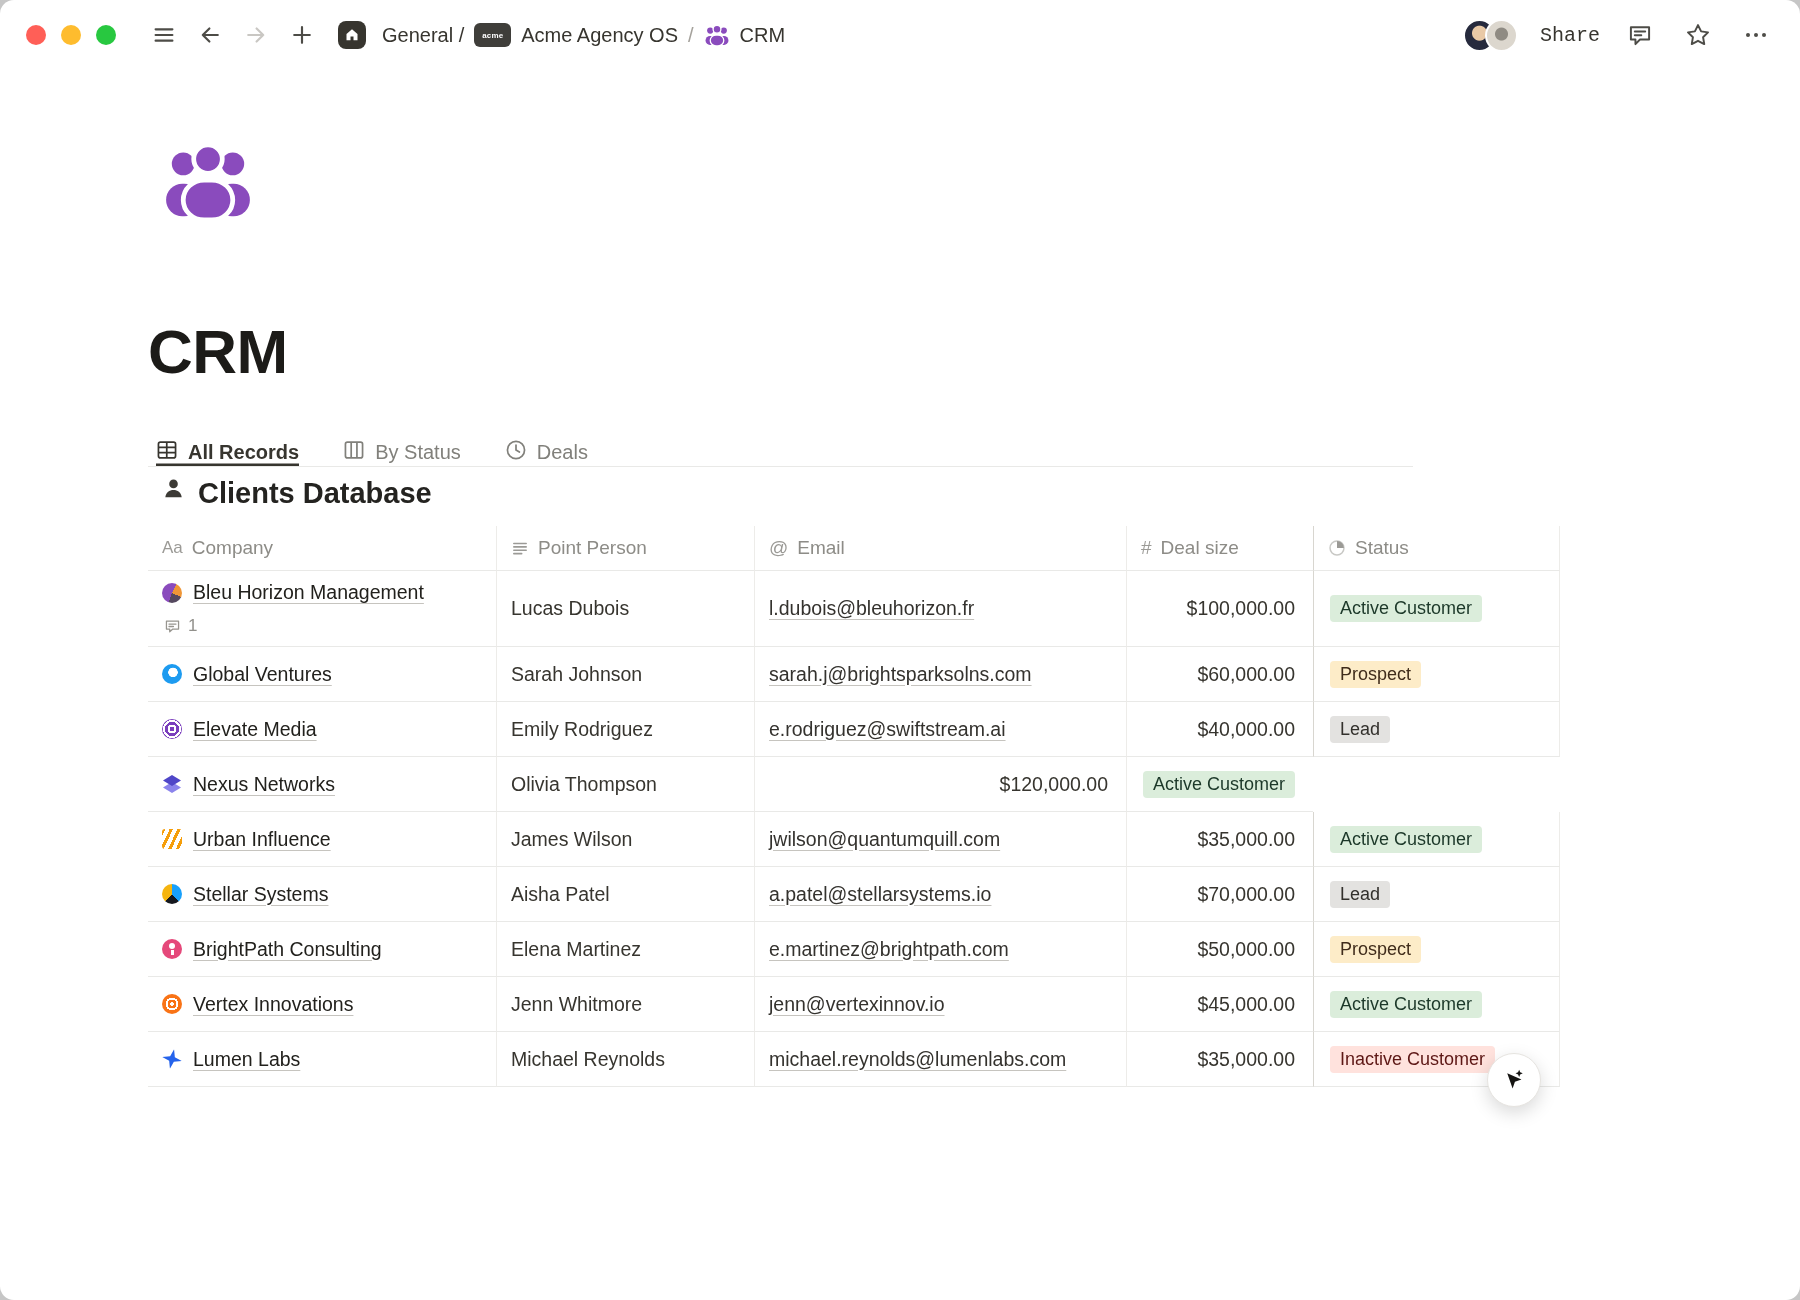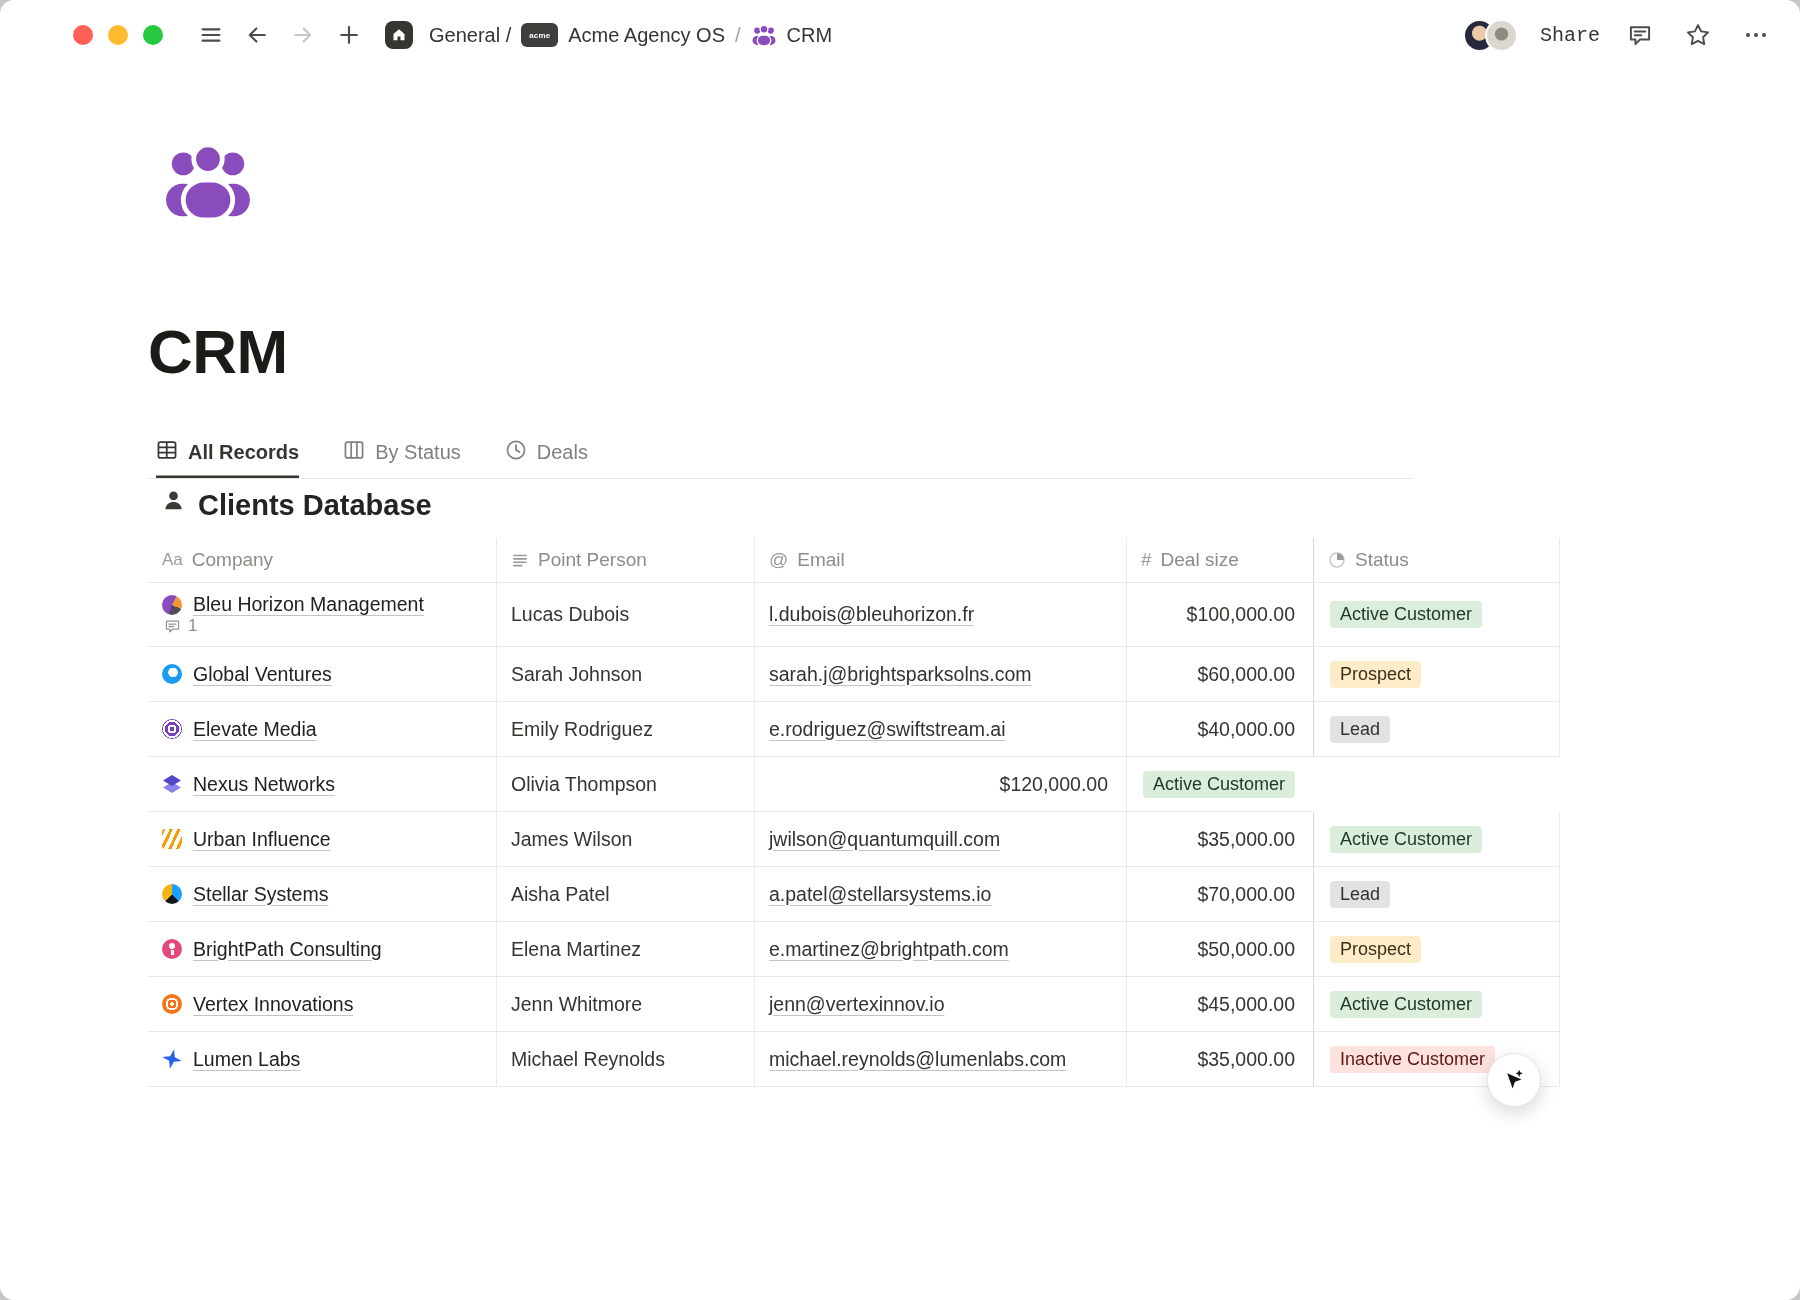--- a/index.html
+++ b/index.html
@@ -1,21 +1,21 @@
 <!DOCTYPE html>
 <html><head>
 <meta charset="utf-8">
 <style>
   * { margin:0; padding:0; box-sizing:border-box; }
   html,body { width:1800px; height:1300px; }
   body { background:#c6c6c6; font-family:"Liberation Sans","DejaVu Sans",sans-serif; color:#37352F; }
   .window { position:absolute; inset:0; background:#fff; border-radius:14px; overflow:hidden; }
 
   
-  .topbar { height:70px; display:flex; align-items:center; padding:0 26px; gap:10px;margin-left:47px; }
+  .topbar { height:70px; display:flex; align-items:center; padding:0 26px; gap:10px; }
   .traffic { display:flex; gap:15px; margin-right:20px; }
   .tl { width:20px; height:20px; border-radius:50%; display:inline-block; cursor:pointer; }
   .icon-btn { background:none; border:none; width:36px; height:36px; display:flex; align-items:center; justify-content:center; cursor:pointer; color:#4D4C47; }
   .home-badge { width:28px; height:28px; border-radius:8px; background:#37352F; display:flex; align-items:center; justify-content:center; margin:0 6px 0 8px; flex:none; cursor:pointer; }
   .breadcrumb { display:flex; align-items:center; gap:10px; font-size:20px; white-space:nowrap; }
   .crumb { color:#37352F; cursor:pointer; }
   .crumb-sep { color:#A5A29C; }
   .acme-badge { width:37px; height:24px; border-radius:6px; background:#3F3E3A; color:#fff; font-size:8px; font-weight:bold; display:flex; align-items:center; justify-content:center; letter-spacing:.2px; flex:none; }
   .people-sm { width:26px; height:22px; }
   .topbar-right { margin-left:auto; display:flex; align-items:center; gap:22px;font-family:Liberation Mono, monospace; }
@@ -25,38 +25,38 @@
   .avatar-2 { background:radial-gradient(circle at 50% 45%, #8F8B83 0 6px, #DCD7CE 7px); margin-left:-11px; }
   .share { font-size:20px; color:#37352F; cursor:pointer; }
 
   
   .main { padding:70px 0 0 148px; position:relative; }
   .page-icon { display:inline-block; cursor:pointer; }
   .page-icon svg { width:120px; height:80px; }
   h1.title { font-size:62px; font-weight:700; color:#1C1B18; margin-top:92px; letter-spacing:-.5px; }
 
   .tabs { display:flex; gap:44px; margin-top:52px; width:1265px; border-bottom:1px solid #E9E9E7; padding-left:8px; }
-  .tab { display:flex; align-items:center; gap:10px; padding-bottom:12px; font-size:20px; color:#81807B; cursor:pointer; }
+  .tab { display:flex; align-items:center; gap:10px; padding-bottom:0; font-size:20px; color:#81807B; cursor:pointer; }
   .tab svg { flex:none; }
   .tab.active { color:#37352F; font-weight:bold; box-shadow:inset 0 -2.5px 0 #37352F; }
 
   .db-header { display:flex; align-items:flex-start; gap:13px; margin-top:10px; padding-left:14px; }
   .db-header h2 { font-size:29px; font-weight:700; color:#242320; }
   .db-person-icon { color:#3C3A35; display:flex; }
 
   
   .table { margin-top:16px; }
   .grid-cols { display:grid; grid-template-columns:349px 258px 372px 186px 247px; width:1412px; }
   .cellish { border-right:1px solid #EDECE9; border-bottom:1px solid #E9E9E7; }
   .grid-cols > *:nth-child(4) { border-right:0; }
   .grid-cols > *:nth-child(5) { border-left:1px solid #D8D6D0; }
   .hcell { display:flex; align-items:center; gap:9px; height:45px; padding:0 14px; color:#8D8C87; font-size:19px; cursor:pointer; }
   .hicon { color:#9B9A96; font-size:17px; display:flex; align-items:center; }
   .cell { display:flex; align-items:center; padding:0 14px; font-size:19.5px; min-height:55px; cursor:pointer; }
-  .cell-company { flex-direction:column; align-items:flex-start; justify-content:center; gap:0; padding-top:10px; padding-bottom:10px; }
+  .cell-company { flex-direction:column; align-items:flex-start; justify-content:center; gap:12px; padding-top:10px; padding-bottom:10px; }
   .company-line { display:flex; align-items:center; gap:11px; }
   .company-name { color:#22211D; text-decoration:underline; text-decoration-color:#C6C4BF; text-underline-offset:4px; }
   .comment-line { display:flex; align-items:center; gap:7px; color:#91908B; font-size:17px; margin-left:2px; }
   .email-link { color:#34322E; text-decoration:underline; text-decoration-color:#C6C4BF; text-underline-offset:4px; }
   .cell-deal { justify-content:flex-end; padding-right:18px; }
   .badge { font-size:18px; line-height:27px; padding:0 10px; border-radius:4px; white-space:nowrap; margin-left:2px; }
 
   
   .logo { width:20px; height:20px; flex:none; position:relative; display:inline-block; border-radius:50%; }
   .logo-bleu   { background:conic-gradient(from 200deg,#8A4BBD 0 52%,#EF9637 52% 76%,#55495F 76% 100%); }

